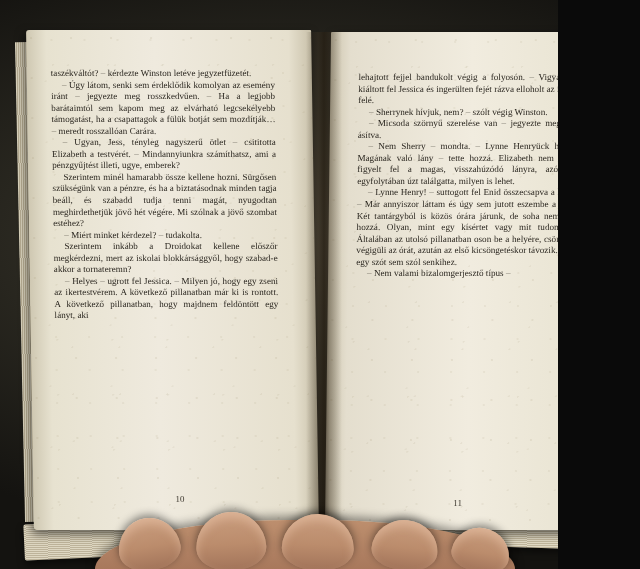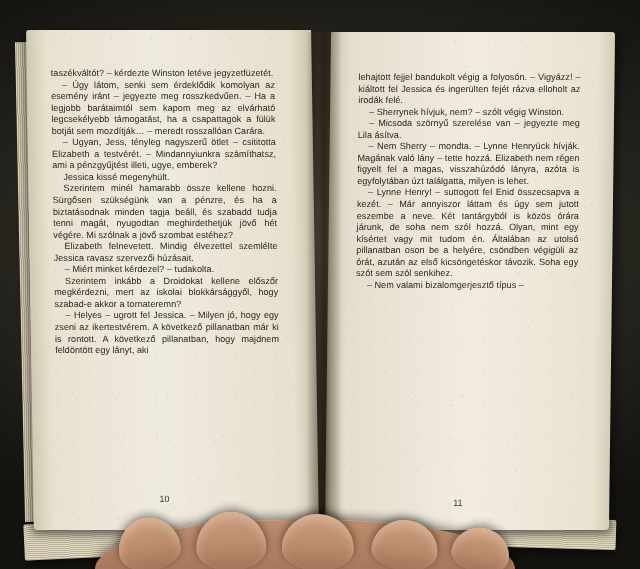--- a/index.html
+++ b/index.html
@@ -2,25 +2,25 @@
 <html><head>
 <meta charset="utf-8">
 <style>
   html, body {
     margin: 0;
     padding: 0;
     background: #0a0a0a;
   }
   #scene {
     position: relative;
-    width: 640px;
+    width: 558px;
     height: 569px;
     overflow: hidden;
     background: #4d7c0f;
-    font-family: Liberation Sans, sans-serif;
+    font-family: Liberation Serif, serif;
   }
 
   
   .backdrop {
     position: absolute;
     inset: 0;
     background:
       radial-gradient(ellipse 520px 300px at 50% 42%, #4a4438 0%, #2c2a22 45%, #141310 100%);
   }
 
@@ -134,21 +134,21 @@
     margin: 0;
   }
   .col p.ind {
     text-indent: 11px;
   }
   .folio {
     position: absolute;
     font-size: 9px;
     color: #3a352c;
   }
-  .folio-left  { left: 126px; top: 464px; }
+  .folio-left  { left: 142px; top: 464px; }
   .folio-right { left: 128px; top: 466px; }
 
   
   .grain {
     position: absolute;
     inset: 0;
     pointer-events: none;
     opacity: .35;
     background-image:
       radial-gradient(circle at 12% 20%, rgba(150,135,100,.35) 0 1px, transparent 1px),
@@ -189,23 +189,21 @@
     <div class="edge-left-side"></div>
     <div class="edge-left"></div>
     <div class="edge-right"></div>
 
     <div class="page page-left">
       <div class="grain"></div>
       <div class="col col-left">
         <p>taszékváltót? – kérdezte Winston letéve jegyzetfüzetét.</p>
         <p class="ind">– Úgy látom, senki sem érdeklődik komolyan az esemény iránt – jegyezte meg rosszkedvűen. – Ha a legjobb barátaimtól sem kapom meg az elvárható legcsekélyebb támogatást, ha a csapattagok a fülük botját sem mozdítják… – meredt rosszallóan Carára.</p>
         <p class="ind">– Ugyan, Jess, tényleg nagyszerű ötlet – csititotta Elizabeth a testvérét. – Mindannyiunkra számíthatsz, ami a pénzgyűjtést illeti, ugye, emberek?</p>
-        <p class="ind">Jessica kissé megenyhült.</p>
         <p class="ind">Szerintem minél hamarabb össze kellene hozni. Sürgősen szükségünk van a pénzre, és ha a biztatásodnak minden tagja beáll, és szabadd tudja tenni magát, nyugodtan meghirdethetjük jövő hét végére. Mi szólnak a jövő szombat estéhez?</p>
-        <p class="ind">Elizabeth felnevetett. Mindig élvezettel szemlélte Jessica ravasz szervezői húzásait.</p>
         <p class="ind">– Miért minket kérdezel? – tudakolta.</p>
         <p class="ind">Szerintem inkább a Droidokat kellene előszőr megkérdezni, mert az iskolai blokkársággyől, hogy szabad-e akkor a tornateremn?</p>
         <p class="ind">– Helyes – ugrott fel Jessica. – Milyen jó, hogy egy zseni az ikertestvérem. A következő pillanatban már ki is rontott. A következő pillanatban, hogy majdnem feldöntött egy lányt, aki</p>
       </div>
       <div class="folio folio-left">10</div>
     </div>
 
     <div class="page page-right">
       <div class="grain"></div>
       <div class="col col-right">

